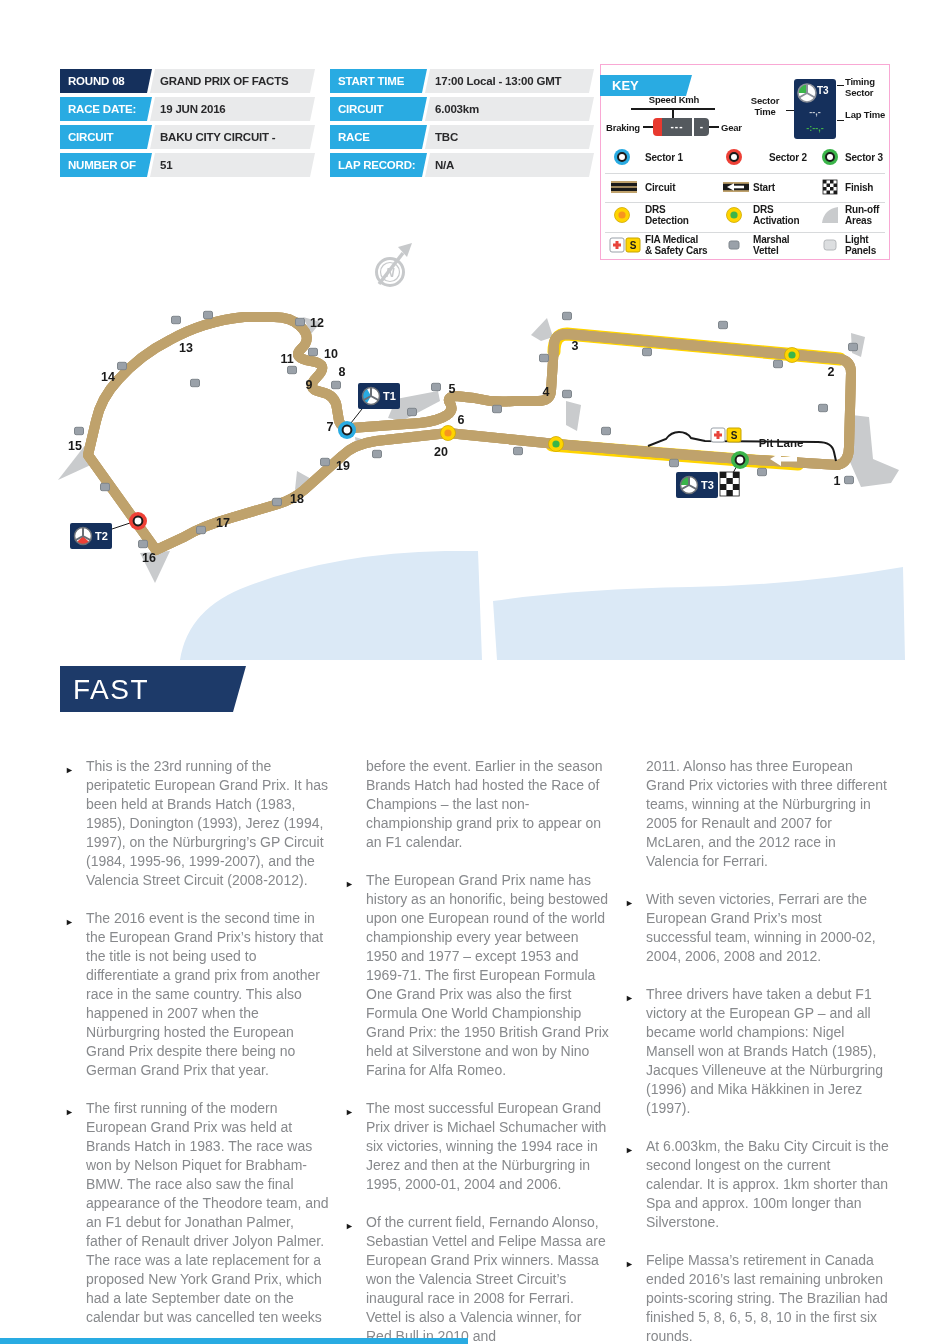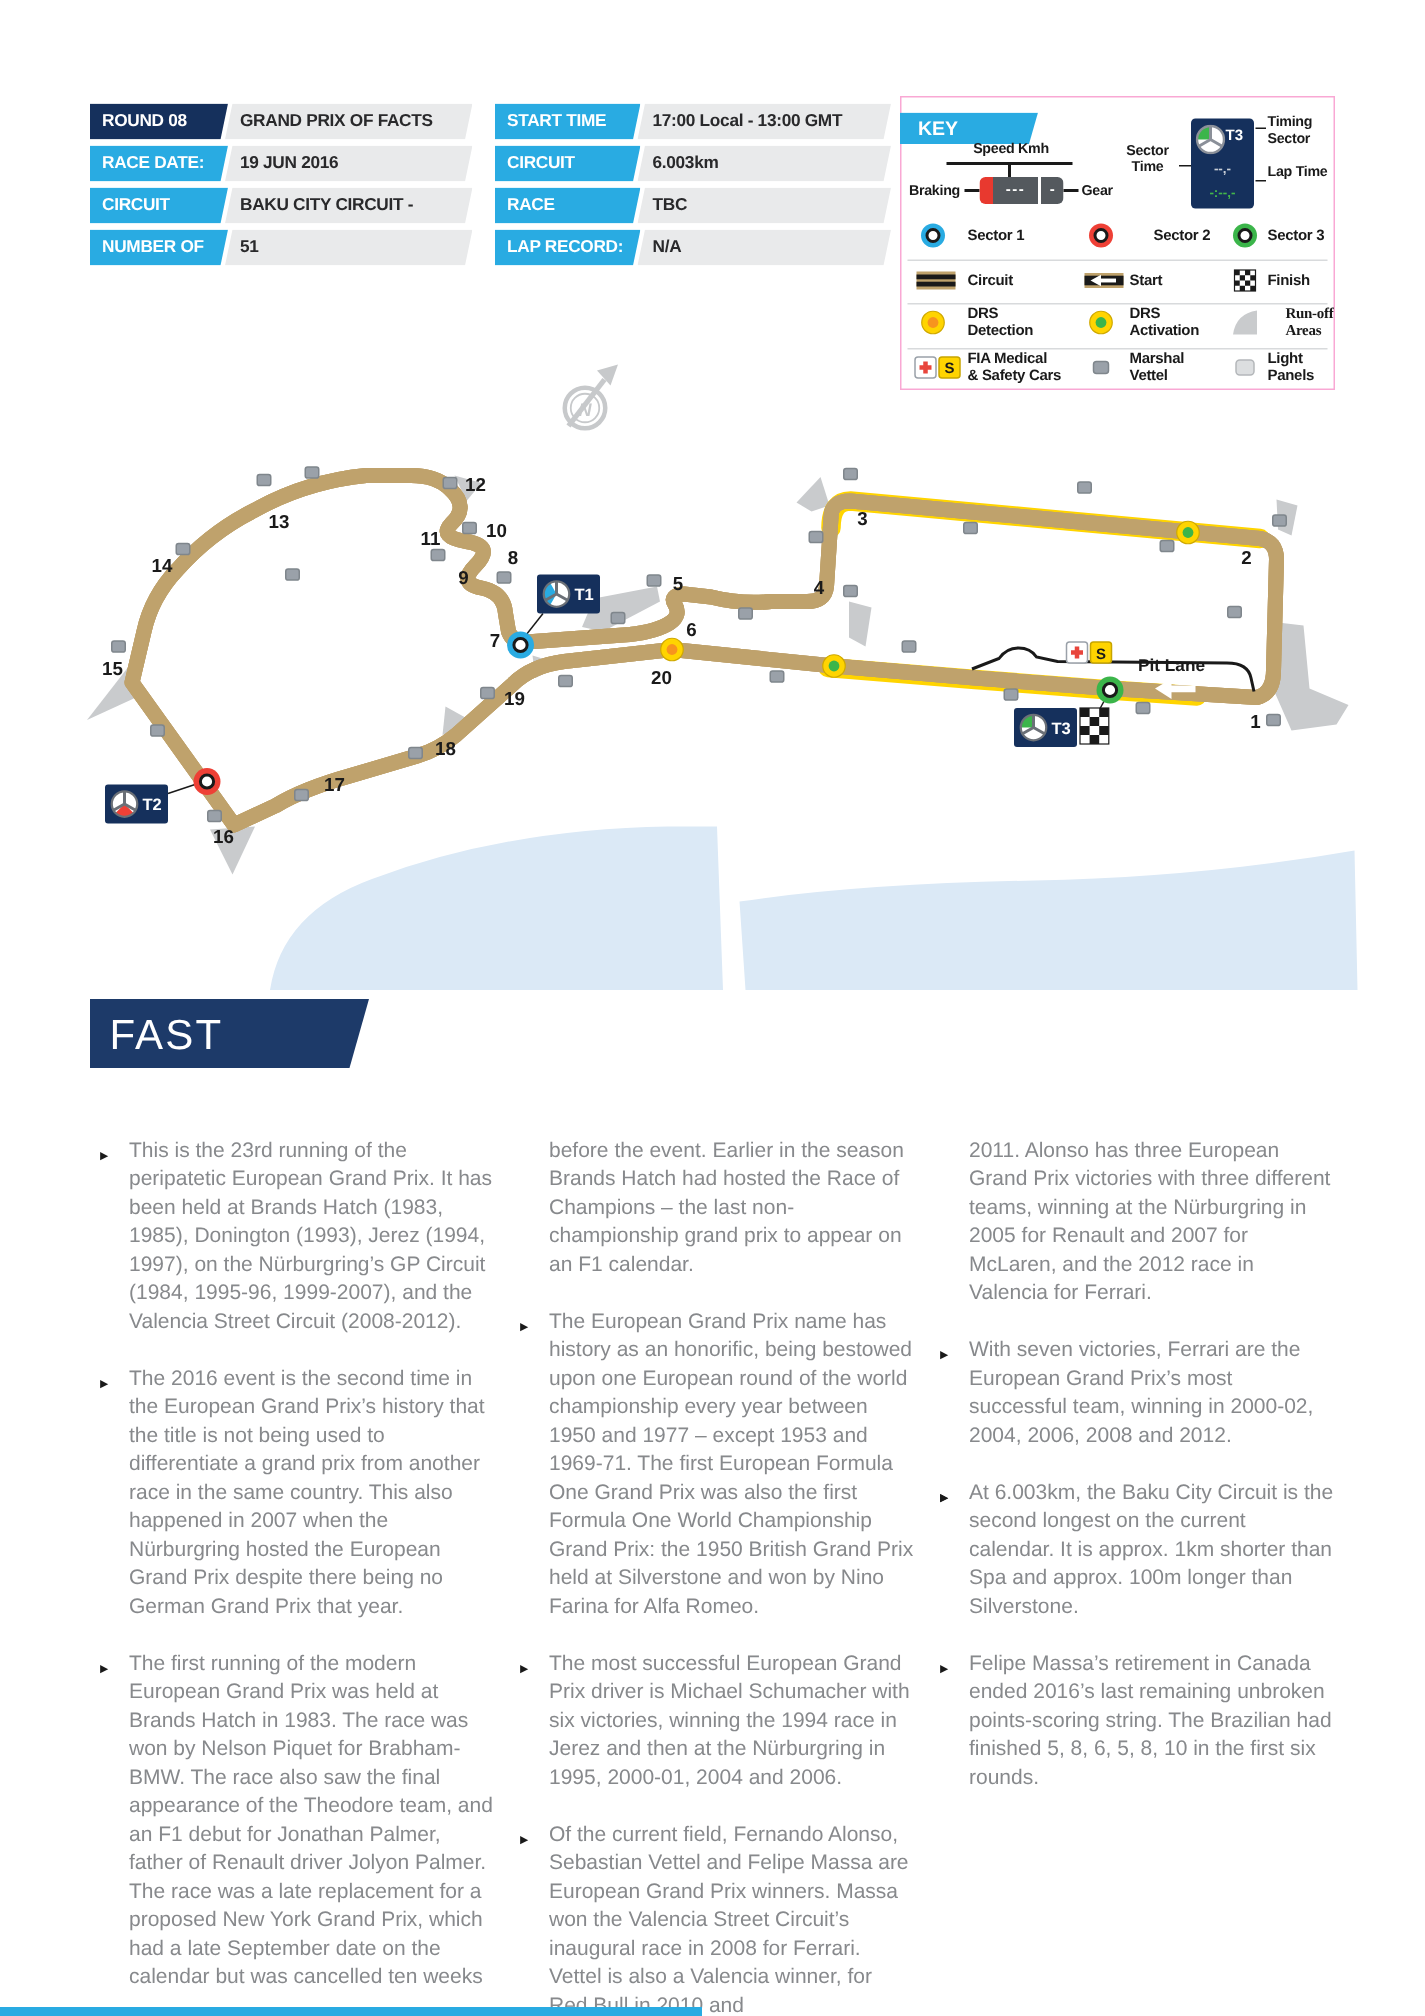--- a/index.html
+++ b/index.html
@@ -195,21 +195,21 @@
 Detection</div>
         <div class="kicon" style="left: 120px; top: 137px;"><svg width="26" height="26">
             <circle cx="13" cy="13" r="7.5" fill="#ffd400" stroke="#cfa800" stroke-width="0.8"></circle>
             <circle cx="13" cy="13" r="3.6" fill="#3bb54a"></circle>
           </svg></div>
         <div class="klabel" style="left: 152px; top: 137px;">DRS
 Activation</div>
         <div class="kicon" style="left: 216px; top: 137px;"><svg width="26" height="26">
             <path d="M5 21 Q7 7 21 5 L21 21 Z" fill="#c9cbcd"></path>
           </svg></div>
-        <div class="klabel" style="left: 256px; top: 137px; font-family: Liberation Serif, serif;">Run-off
+        <div class="klabel" style="left: 244px; top: 137px;">Run-off
 Areas</div>
         <div class="kicon" style="left: 8px; top: 167px;"><svg width="34" height="26">
             <rect x="1" y="6" width="14" height="14" rx="2" fill="#fff" stroke="#9aa1a9"></rect>
             <rect x="6.5" y="9" width="3" height="8" fill="#e8453c"></rect>
             <rect x="4" y="11.5" width="8" height="3" fill="#e8453c"></rect>
             <rect x="17" y="6" width="14" height="14" rx="2" fill="#ffd400" stroke="#c7a500"></rect>
             <text x="24" y="16.5" text-anchor="middle" font-size="10" font-weight="bold" fill="#1a1a1a" font-family="Liberation Sans,sans-serif">S</text>
           </svg></div>
         <div class="klabel" style="left: 44px; top: 167px;">FIA Medical
 &amp; Safety Cars</div>
@@ -404,19 +404,19 @@
     </div>
   <div class="ffcol" id="ffcol1">
       <div class="ffitem"><span class="fftext">before the event. Earlier in the season Brands Hatch had hosted the Race of Champions – the last non-championship grand prix to appear on an F1 calendar.</span></div>
       <div class="ffitem"><span class="ffbullet">►</span><span class="fftext">The European Grand Prix name has history as an honorific, being bestowed upon one European round of the world championship every year between 1950 and 1977 – except 1953 and 1969-71. The first European Formula One Grand Prix was also the first Formula One World Championship Grand Prix: the 1950 British Grand Prix held at Silverstone and won by Nino Farina for Alfa Romeo.</span></div>
       <div class="ffitem"><span class="ffbullet">►</span><span class="fftext">The most successful European Grand Prix driver is Michael Schumacher with six victories, winning the 1994 race in Jerez and then at the Nürburgring in 1995, 2000-01, 2004 and 2006.</span></div>
       <div class="ffitem"><span class="ffbullet">►</span><span class="fftext">Of the current field, Fernando Alonso, Sebastian Vettel and Felipe Massa are European Grand Prix winners. Massa won the Valencia Street Circuit’s inaugural race in 2008 for Ferrari. Vettel is also a Valencia winner, for Red Bull in 2010 and</span></div>
     </div>
   <div class="ffcol" id="ffcol2">
       <div class="ffitem"><span class="fftext">2011. Alonso has three European Grand Prix victories with three different teams, winning at the Nürburgring in 2005 for Renault and 2007 for McLaren, and the 2012 race in Valencia for Ferrari.</span></div>
       <div class="ffitem"><span class="ffbullet">►</span><span class="fftext">With seven victories, Ferrari are the European Grand Prix’s most successful team, winning in 2000-02, 2004, 2006, 2008 and 2012.</span></div>
-      <div class="ffitem"><span class="ffbullet">►</span></div>
+      <div class="ffitem"><span class="ffbullet">►</span><span class="fftext">Three drivers have taken a debut F1 victory at the European GP – and all became world champions: Nigel Mansell won at Brands Hatch (1985), Jacques Villeneuve at the Nürburgring (1996) and Mika Häkkinen in Jerez (1997).</span></div>
       <div class="ffitem"><span class="ffbullet">►</span><span class="fftext">At 6.003km, the Baku City Circuit is the second longest on the current calendar. It is approx. 1km shorter than Spa and approx. 100m longer than Silverstone.</span></div>
       <div class="ffitem"><span class="ffbullet">►</span><span class="fftext">Felipe Massa’s retirement in Canada ended 2016’s last remaining unbroken points-scoring string. The Brazilian had finished 5, 8, 6, 5, 8, 10 in the first six rounds.</span></div>
     </div>
 
   <div class="bottombar"></div>
 </div>
 
 </body></html>

